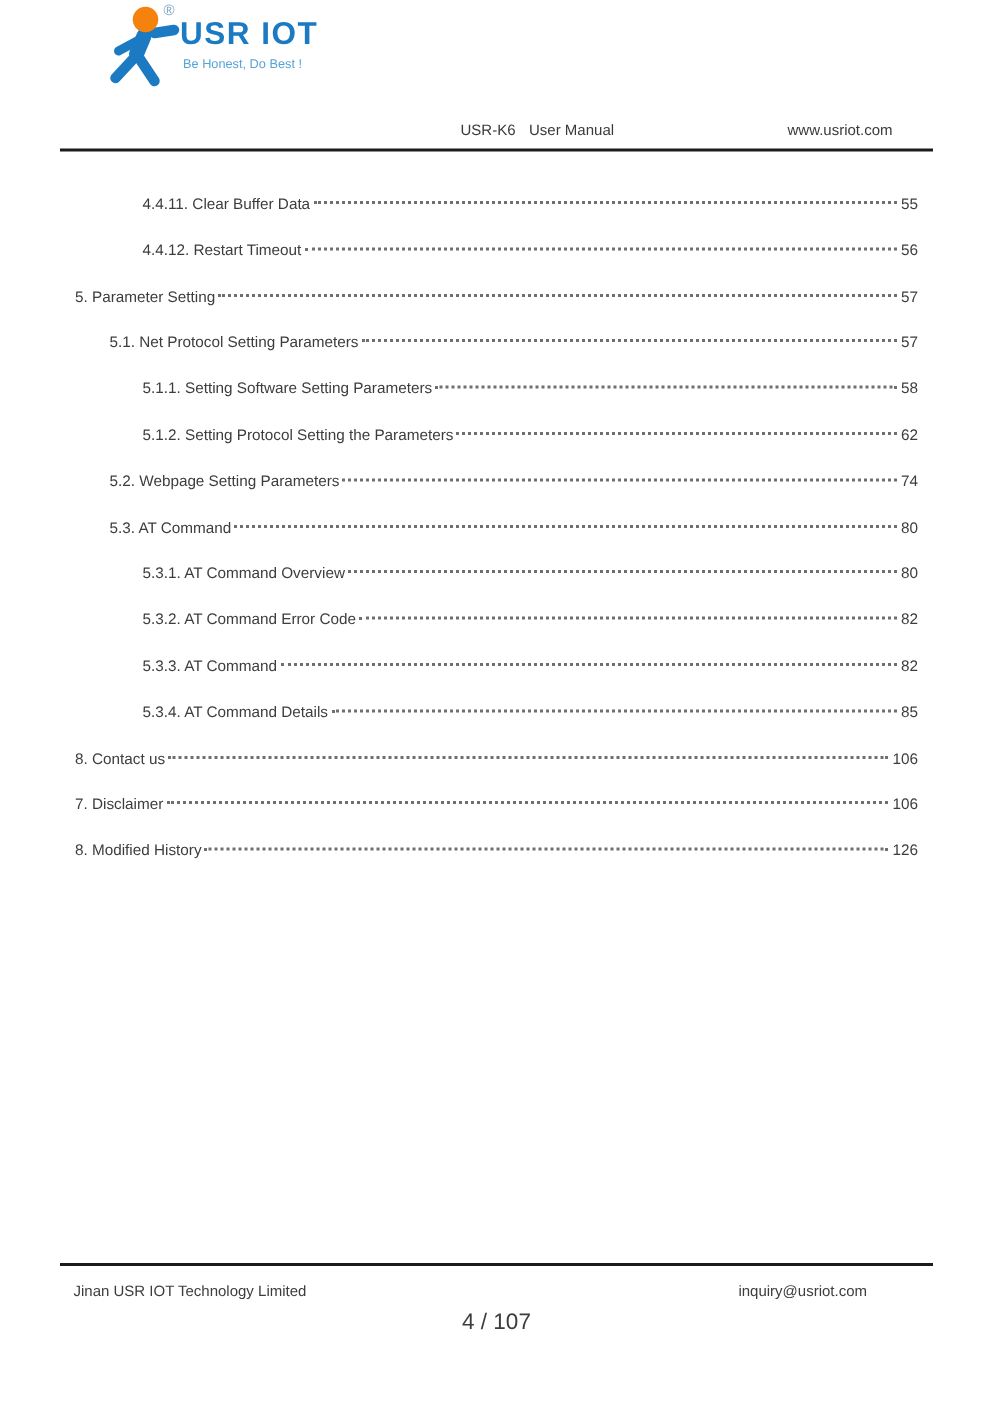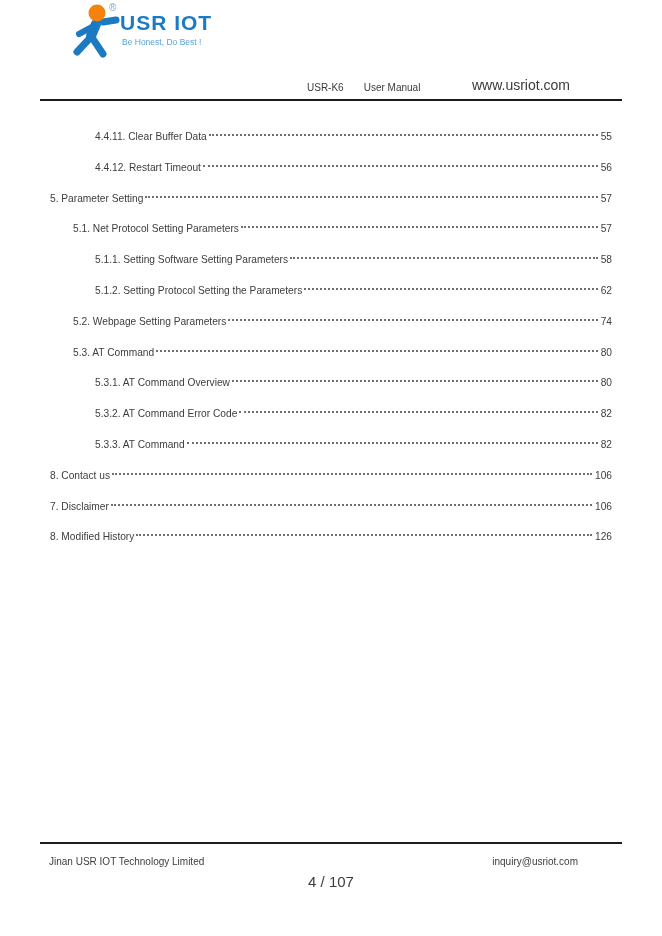--- a/index.html
+++ b/index.html
@@ -25,25 +25,25 @@
     position:absolute; left:52px; top:8px;
     font-size:21px; font-weight:bold; letter-spacing:1px; color:#1b7ac2;
     white-space:nowrap;
   }
   .brand-tagline {
     position:absolute; left:54px; top:34px;
     font-size:8.5px; color:#58a3d5; white-space:nowrap;
   }
   .doc-title {
     position:absolute; left:267px; bottom:6px;
-    display:flex; gap:20px; font-size:10px; color:#3a3a3a; white-space:nowrap;
+    display:flex; gap:9px; font-size:10px; color:#3a3a3a; white-space:nowrap;
   }
   .header-website {
-    position:absolute; right:52px; bottom:6px;
-    font-size:14px; color:#3a3a3a; text-decoration:none; white-space:nowrap;
+    position:absolute; right:27px; bottom:6px;
+    font-size:10px; color:#3a3a3a; text-decoration:none; white-space:nowrap;
   }
 
   
   .toc {
     position:absolute; left:50px; top:131px; width:562px;
   }
   .toc-row {
     height:30.8px; display:flex; 
     font-size:10.2px; color:#3d3d3d;
   }
@@ -151,20 +151,25 @@
     <div class="toc-row lvl2">
     <span class="toc-label">5.3.2. AT Command Error Code</span>
     <span class="toc-dots"></span>
     <span class="toc-page">82</span>
   </div>
     <div class="toc-row lvl2">
     <span class="toc-label">5.3.3. AT Command</span>
     <span class="toc-dots"></span>
     <span class="toc-page">82</span>
   </div>
+    <div class="toc-row lvl2">
+    <span class="toc-label">5.3.4. AT Command Details</span>
+    <span class="toc-dots"></span>
+    <span class="toc-page">85</span>
+  </div>
     <div class="toc-row lvl0">
     <span class="toc-label">8. Contact us</span>
     <span class="toc-dots"></span>
     <span class="toc-page">106</span>
   </div>
     <div class="toc-row lvl0">
     <span class="toc-label">7. Disclaimer</span>
     <span class="toc-dots"></span>
     <span class="toc-page">106</span>
   </div>

